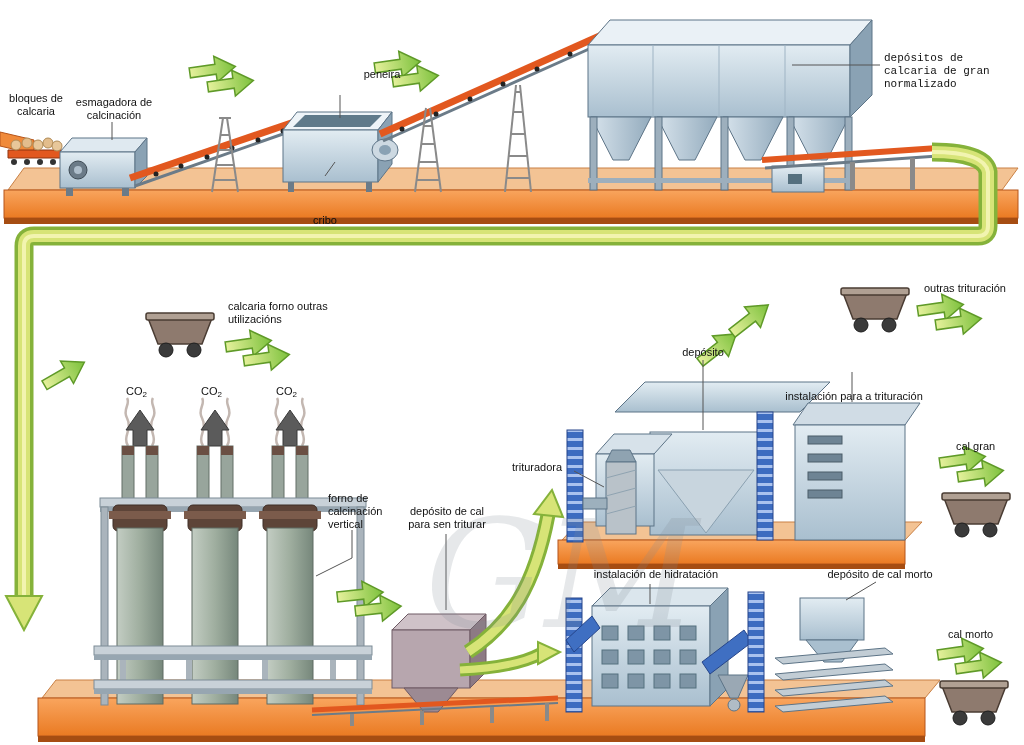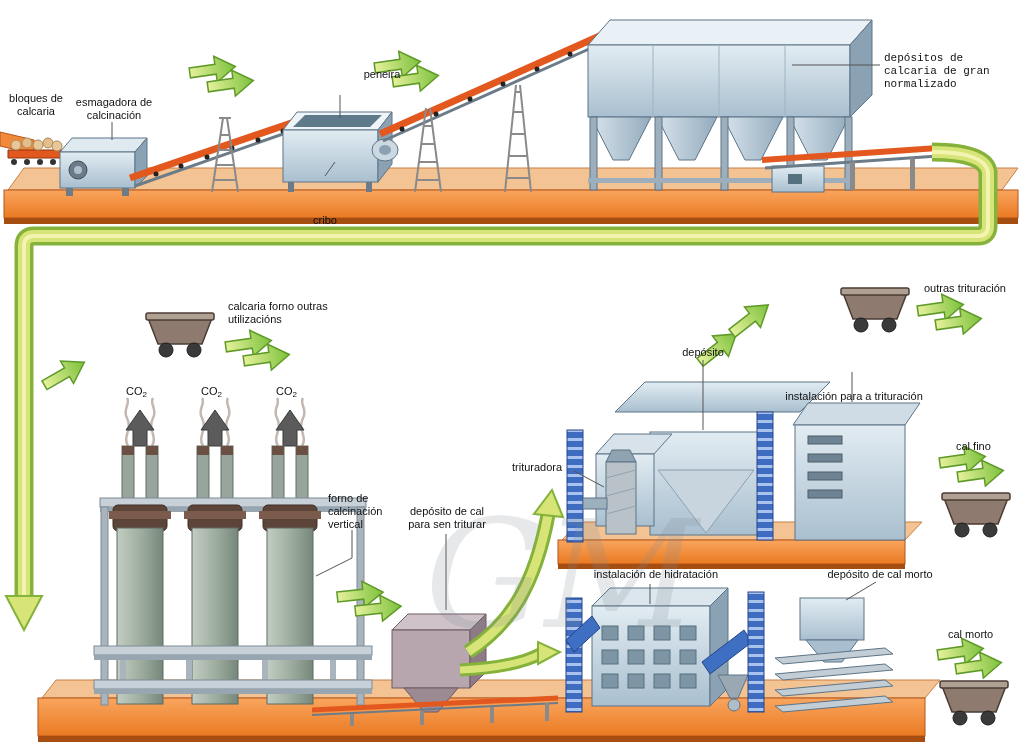--- a/index.html
+++ b/index.html
@@ -418,21 +418,21 @@
 <div class="lbl center" style="left:398px; top:505px; width:98px;">depósito de cal para sen triturar</div>
 
 <div class="lbl" style="left:512px; top:461px; width:62px; ">trituradora</div>
 
 <div class="lbl center" style="left:676px; top:346px; width:54px;">depósito</div>
 
 <div class="lbl center" style="left:778px; top:364px; width:152px;margin-top:26px;">instalación para a trituración</div>
 
 <div class="lbl" style="left:924px; top:282px; width:98px;">outras trituración</div>
 
-<div class="lbl" style="left:956px; top:440px; width:52px;">cal fino</div>
+<div class="lbl" style="left:956px; top:440px; width:52px;">cal gran</div>
 
 <div class="lbl center" style="left:582px; top:568px; width:136px;text-align:right;">instalación de hidratación</div>
 
 <div class="lbl center" style="left:820px; top:568px; width:120px;">depósito de cal morto</div>
 
 <div class="lbl" style="left:948px; top:628px; width:58px;">cal morto</div>
 
 </div>
 
 </body></html>

